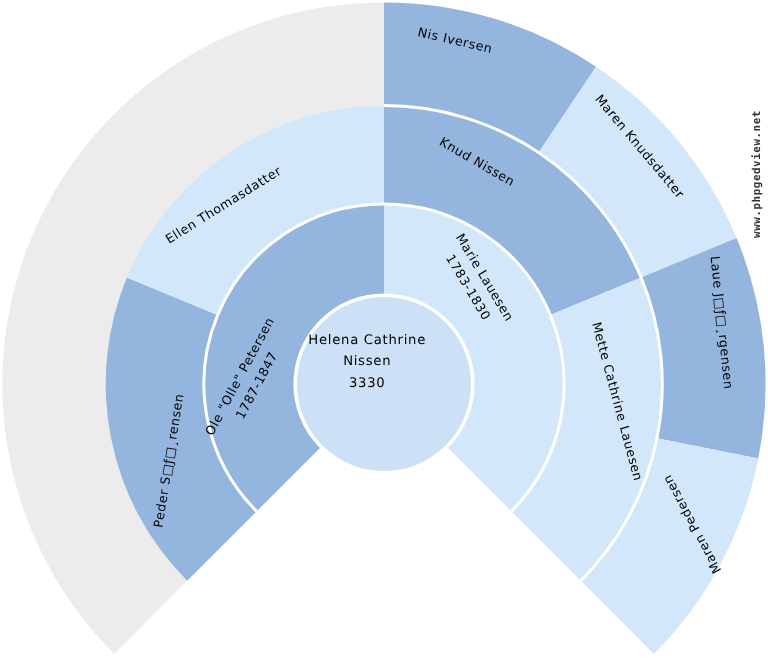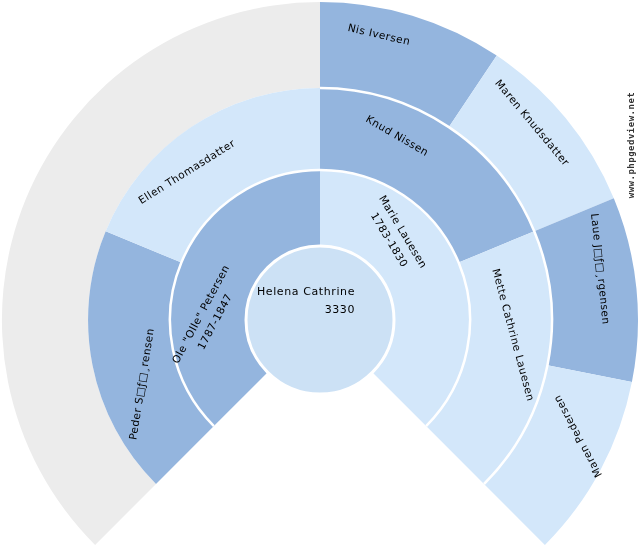--- a/index.html
+++ b/index.html
@@ -60,22 +60,23 @@
 
   <path class="seg-male" d="M213.9 426.1 A150 150 0 0 1 320 170 L320 246 A74 74 0 0 0 267.7 372.3 Z"></path>
   <path class="seg-female" d="M320 170 A150 150 0 0 1 426.1 426.1 L372.3 372.3 A74 74 0 0 0 320 246 Z"></path>
 
   <path class="ring-sep" d="M213.9 426.1 A150 150 0 0 1 320 170 A150 150 0 0 1 426.1 426.1"></path>
   <path class="ring-sep" d="M320 88 A232 232 0 0 1 484.0 484.0"></path>
 
   <circle class="root-circle" cx="320" cy="320" r="74"></circle>
 </svg>
 
-<div class="label root-label" style="left:306px;top:301px;text-align:right;">
+<div class="label root-label" style="left:306px;top:301px;">
   <span class="sub">Helena Cathrine</span>
+  <span class="sub">Nissen</span>
   <span class="sub">3330</span>
 </div>
 
 <div class="label" style="left:208px;top:318px;--r:-62deg;">
   <span class="sub">Ole "Olle" Petersen</span>
   <span class="sub">1787-1847</span>
 </div>
 <div class="label" style="left:396px;top:236px;--r:59deg;">
   <span class="sub">Marie Lauesen</span>
   <span class="sub">1783-1830</span>

